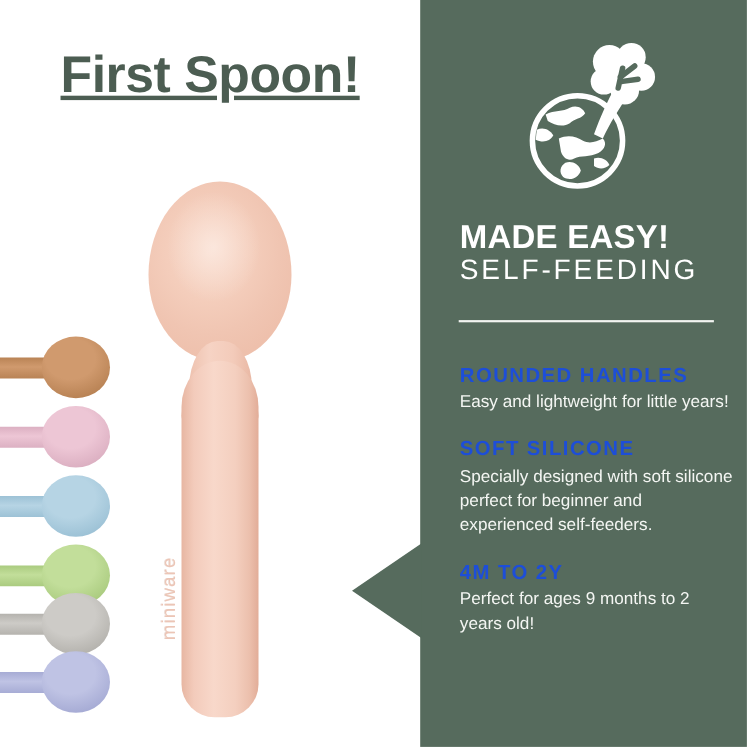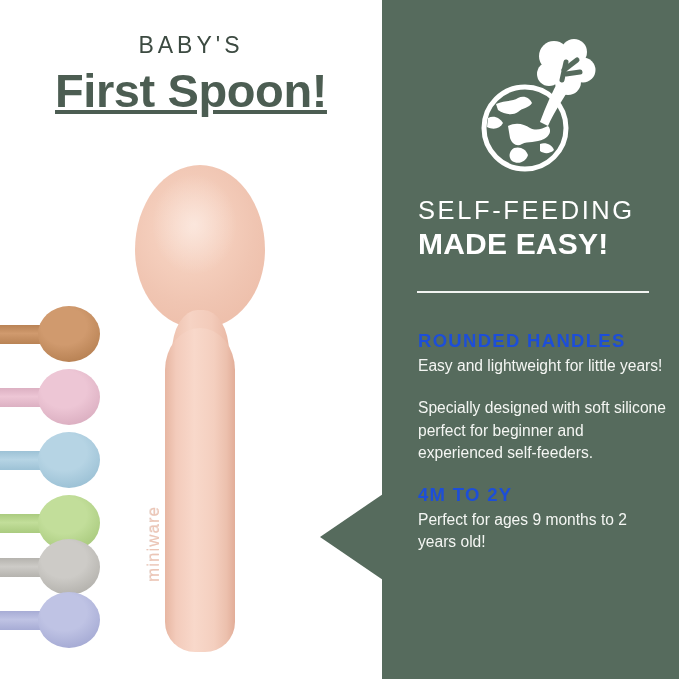--- a/index.html
+++ b/index.html
@@ -214,21 +214,20 @@
   }
 </style>
 </head>
 <body>
 
 <div id="page">
 
   <div id="left-panel">
 
     <div id="headline-block">
-      <span id="eyebrow">BABY'S</span>
       <span id="title">First Spoon!</span>
     </div>
 
     <div id="side-spoons">
         <div class="side-spoon" style="top: 306px;">
           <div class="sp-handle" style="background: linear-gradient(rgb(185, 131, 85) 0%, rgb(208, 154, 110) 45%, rgb(185, 131, 85) 100%);"></div>
           <div class="sp-bowl" style="background: radial-gradient(70% 64% at 42% 36%, rgb(208, 154, 110) 0%, rgb(208, 154, 110) 52%, rgb(185, 131, 85) 100%);"></div>
         </div>
         <div class="side-spoon" style="top: 369px;">
           <div class="sp-handle" style="background: linear-gradient(rgb(220, 176, 194) 0%, rgb(237, 198, 213) 45%, rgb(220, 176, 194) 100%);"></div>
@@ -287,31 +286,32 @@
     <g fill="#ffffff">
       <path d="M18 78 C 26 74, 34 76, 40 72 C 46 69, 52 72, 54 77 C 51 82, 44 82, 40 86 C 34 90, 26 88, 20 84 Z"></path>
       <path d="M10 92 C 16 89, 22 92, 25 97 C 22 103, 15 104, 9 101 Z"></path>
       <path d="M30 100 C 38 96, 46 98, 52 102 C 58 105, 64 103, 70 100 C 74 104, 72 110, 66 113 C 58 117, 50 115, 44 118 C 39 121, 34 118, 32 112 Z"></path>
       <path d="M36 122 C 42 120, 48 123, 50 129 C 48 136, 40 139, 34 135 C 30 131, 31 125, 36 122 Z"></path>
       <path d="M62 118 C 68 116, 74 119, 76 124 C 72 128, 66 128, 62 125 Z"></path>
     </g>
   </svg>
 
   <div id="panel-heading">
+    <span id="panel-heading-main">MADE EASY!</span>
     <span id="panel-heading-top">SELF-FEEDING</span>
-    <span id="panel-heading-main">MADE EASY!</span>
   </div>
   <div id="panel-rule"></div>
 
   <div id="features">
       <div class="feature">
         <span class="feature-title">ROUNDED HANDLES</span>
         <span class="feature-body">Easy and lightweight for little years!</span>
       </div>
       <div class="feature">
+        <span class="feature-title">SOFT SILICONE</span>
         <span class="feature-body">Specially designed with soft silicone perfect for beginner and experienced self-feeders.</span>
       </div>
       <div class="feature">
         <span class="feature-title">4M TO 2Y</span>
         <span class="feature-body">Perfect for ages 9 months to 2 years old!</span>
       </div>
     </div>
 
 </div>
 

